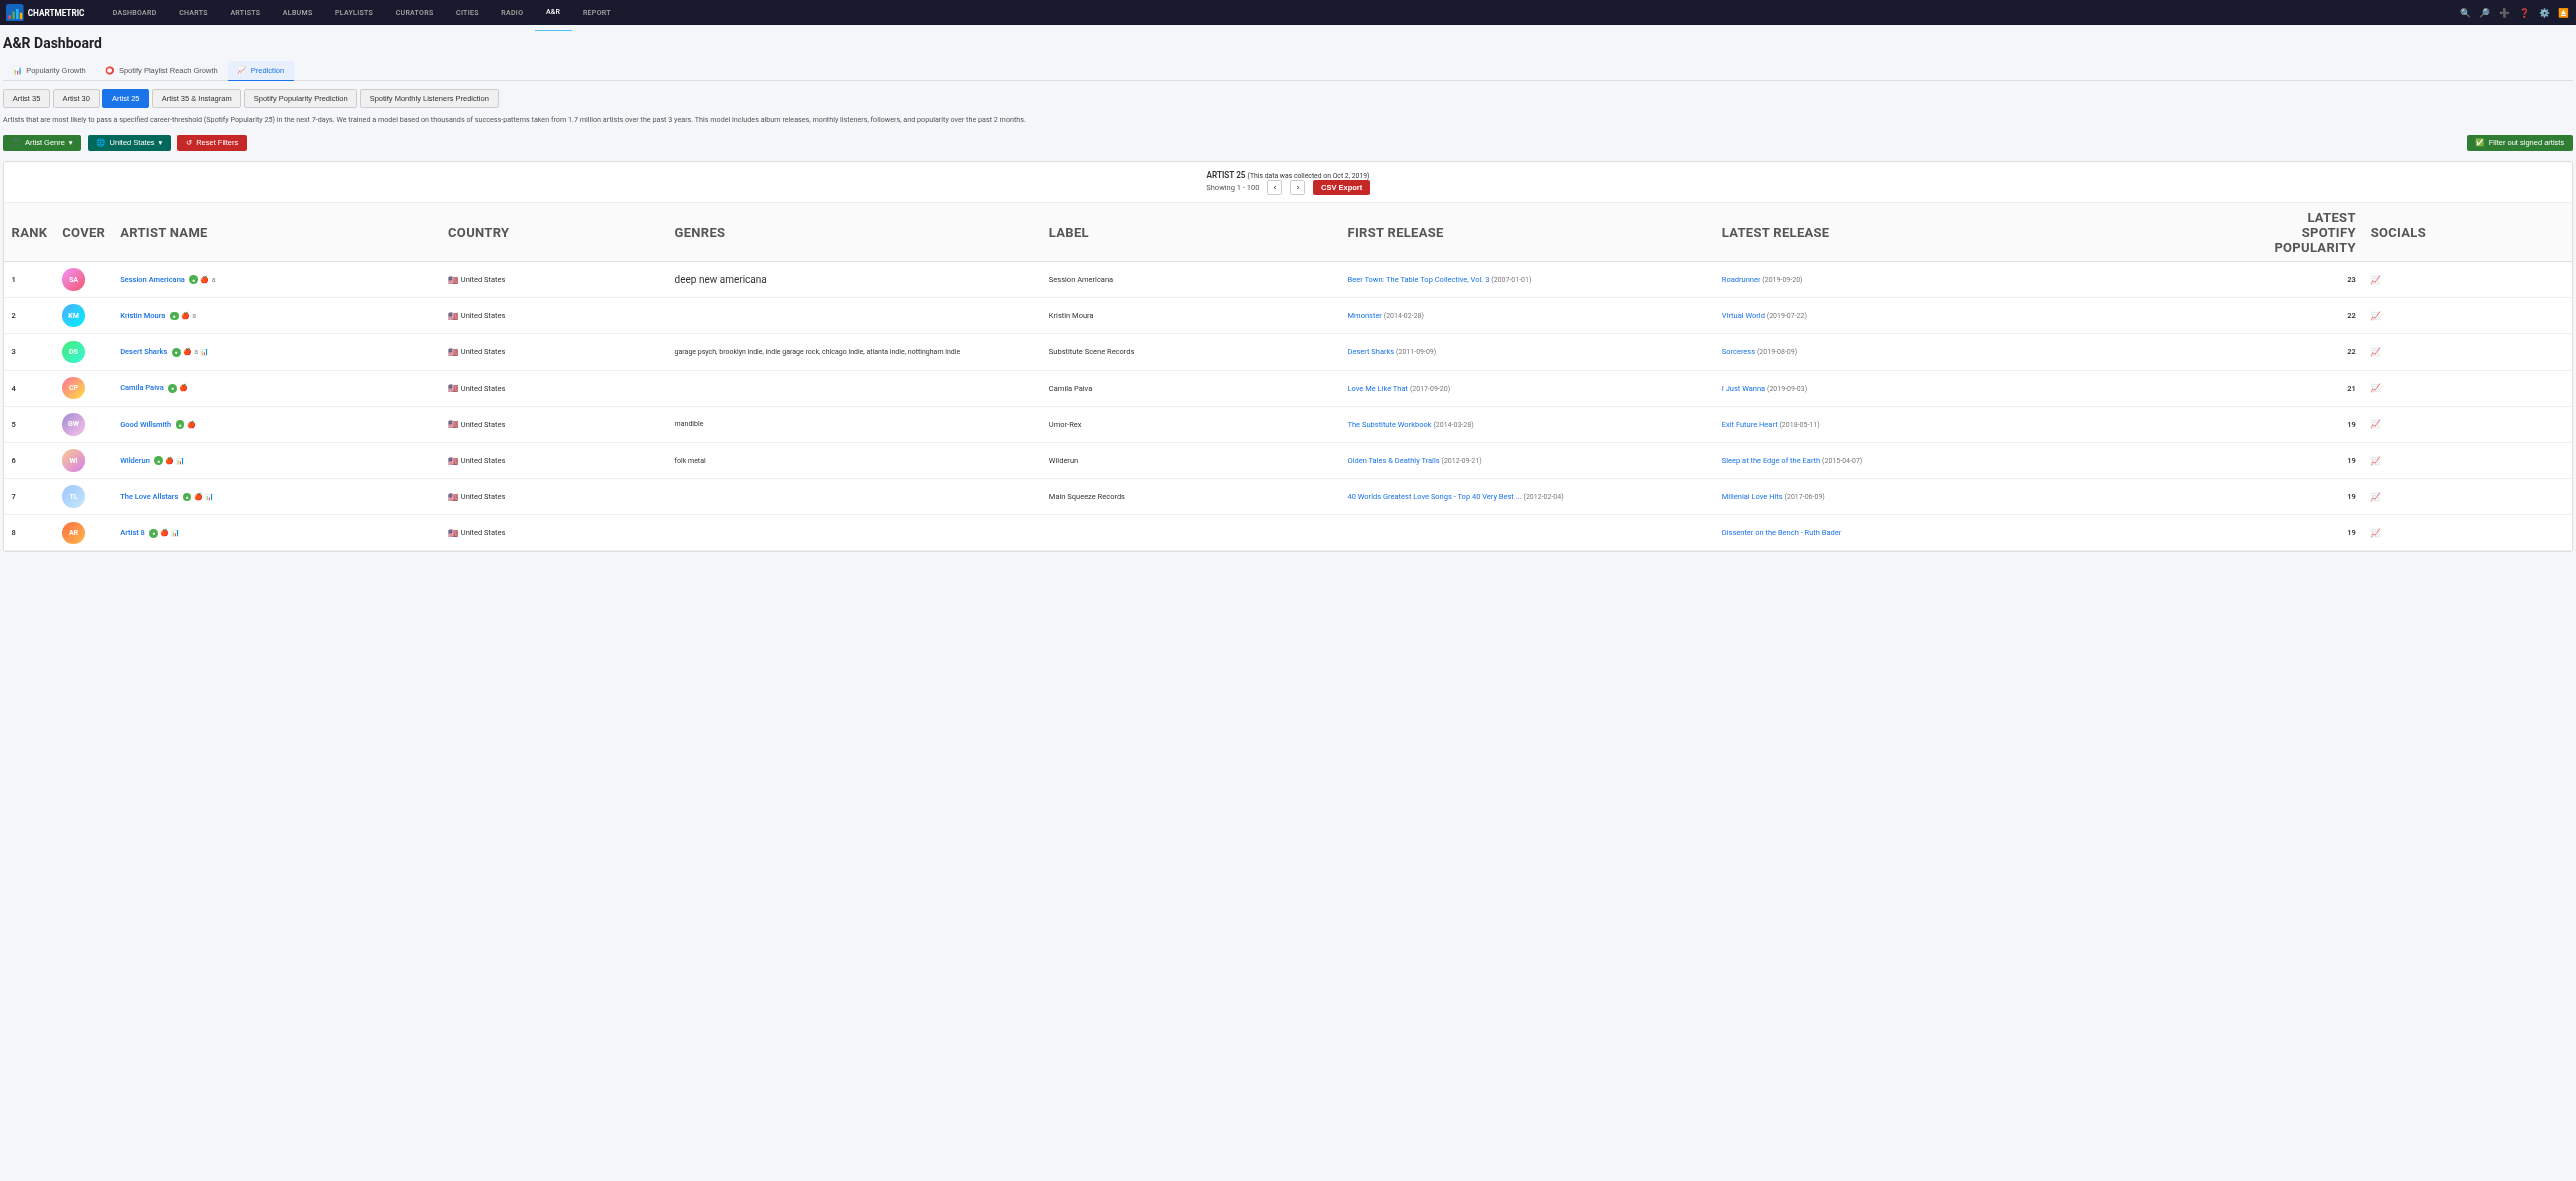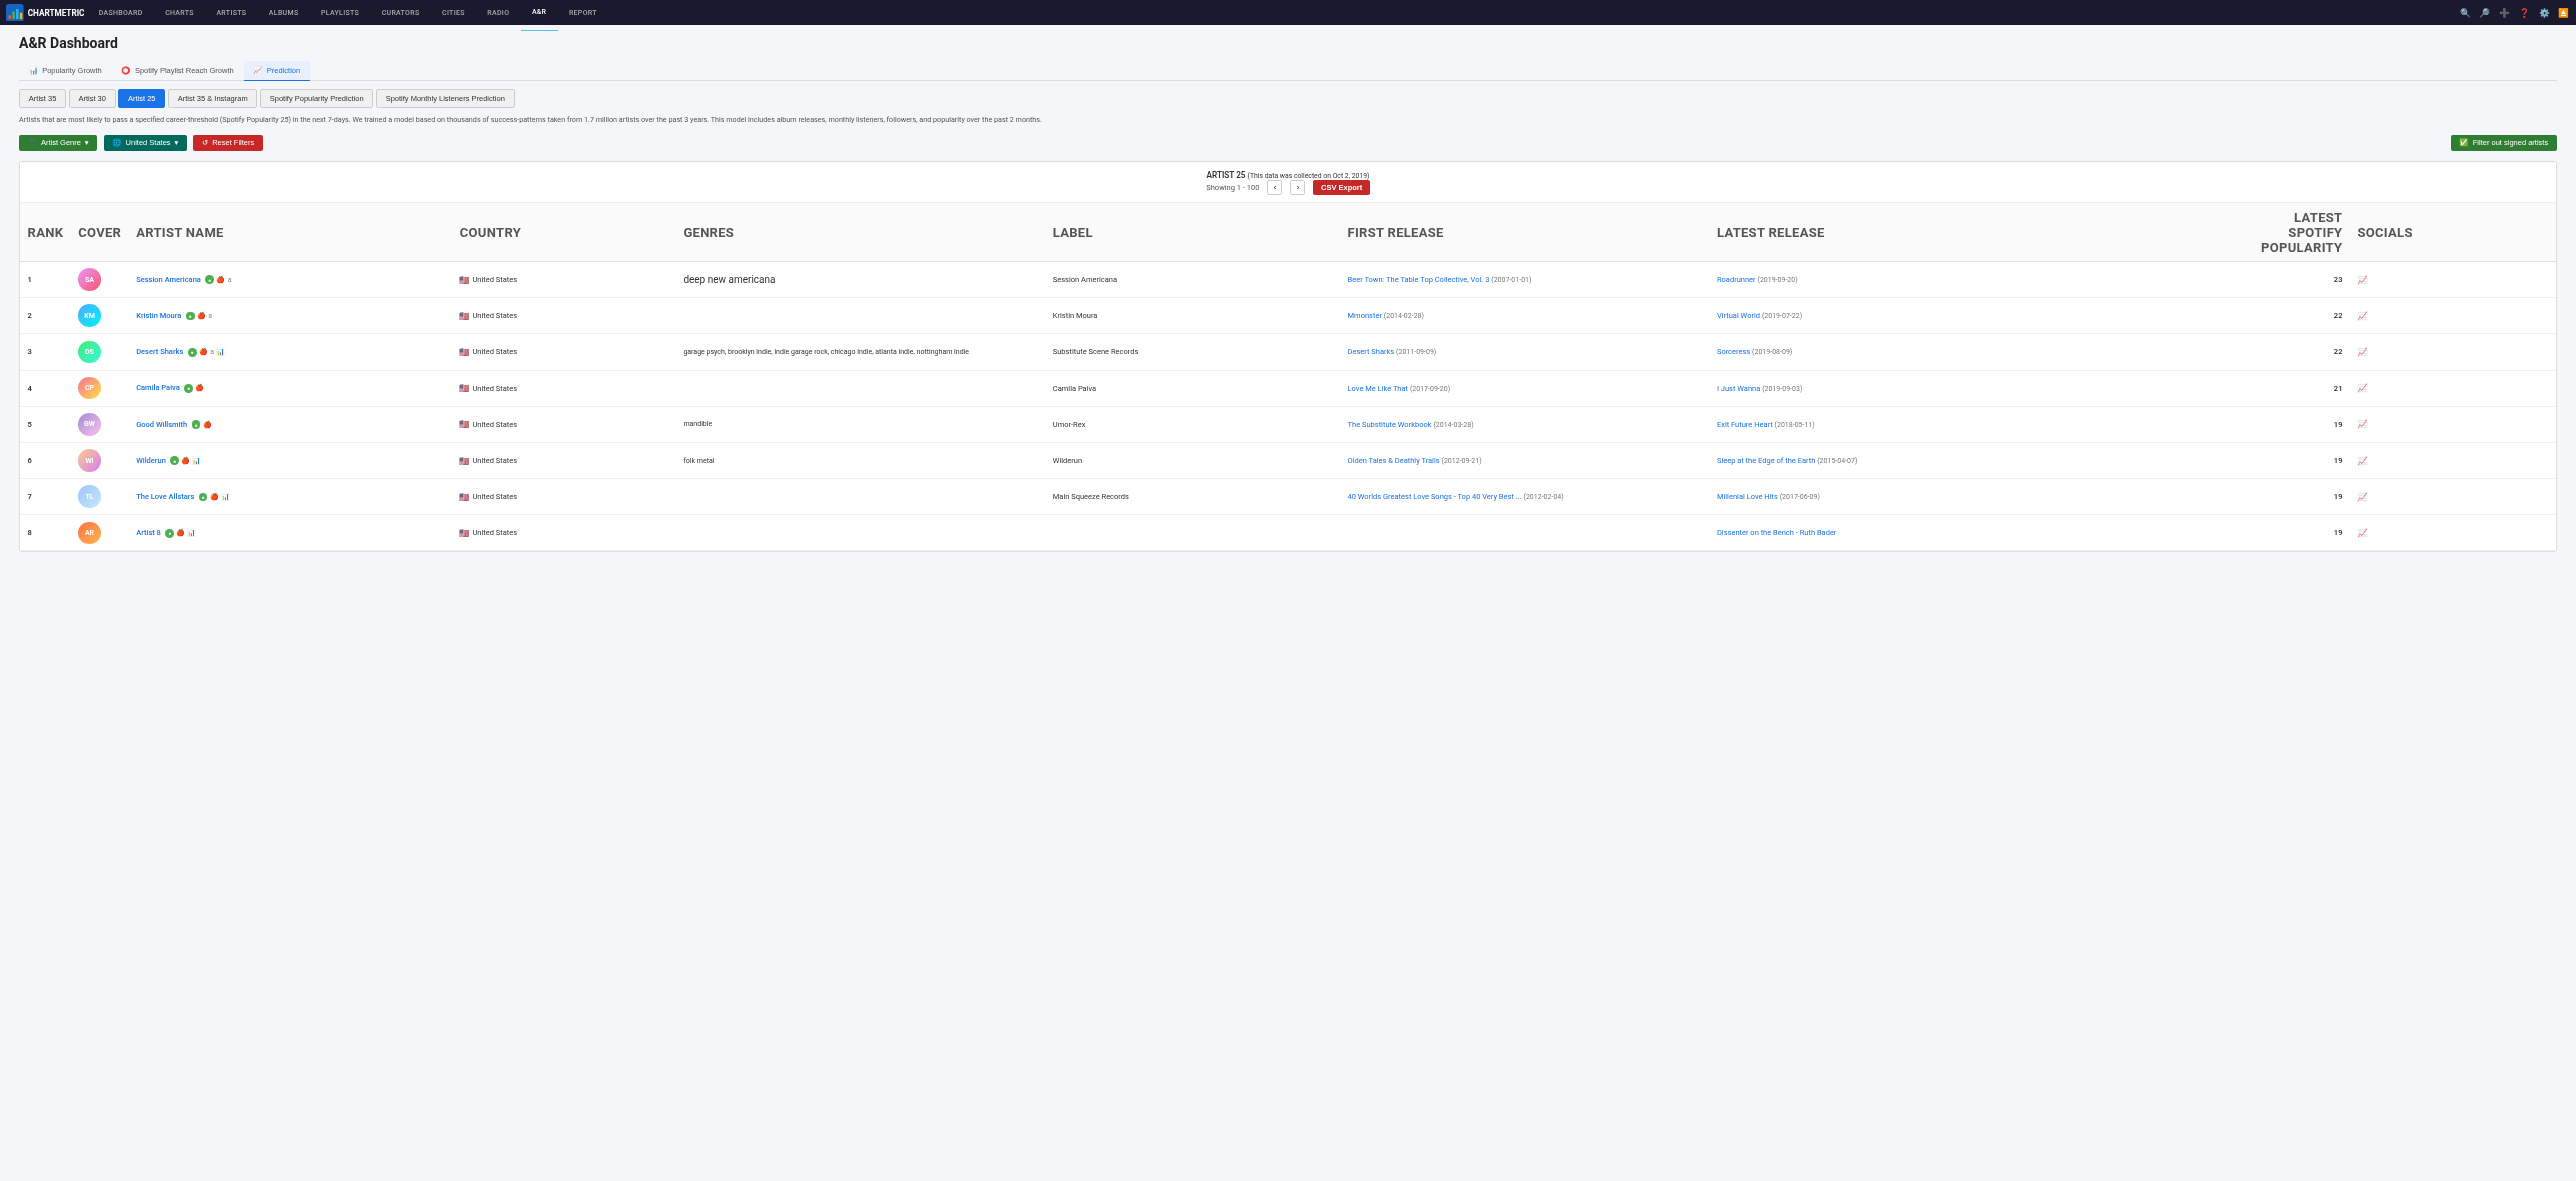--- a/index.html
+++ b/index.html
@@ -1,29 +1,29 @@
 <!DOCTYPE html>
 <html style="font-size:10px"><head>
   <meta charset="utf-8">
   <style>
     * { box-sizing: border-box; margin: 0; padding: 0; }
     body { font-family: -apple-system, BlinkMacSystemFont, 'Segoe UI', Roboto, sans-serif; background: #f5f6fa; font-size: 8.2px; color: #333; }
 
     
     .top-nav { background: #1a1a2e; display: flex; align-items: center; height: 25px; padding: 0 6.3px; }
-    .logo { display: flex; align-items: center; gap: 3.8px; color: white; font-weight: bold; font-size: 8.2px; margin-right: 3px; }
+    .logo { display: flex; align-items: center; gap: 3.8px; color: white; font-weight: bold; font-size: 8.2px; margin-right: 17px; }
     .logo-icon { width: 17.6px; height: 17.6px; }
     .nav-items { display: flex; flex: 1; }
     .nav-item { color: #aaa; font-size: 7px; padding: 0 11.3px; height: 37px; display: flex; align-items: center; cursor: pointer; letter-spacing: 0.3px; text-transform: uppercase; font-weight: 500; }
     .nav-item.active { color: white; border-bottom: 1.3px solid #4fc3f7; }
     .nav-right { display: flex; align-items: center; gap: 8.8px; color: #aaa; }
     .nav-right span { cursor: pointer; font-size: 8.8px; }
 
     
-    .main { padding: 10px 19px; }
+    .main { padding: 10px 3px; }
 
     
     .page-title { font-size: 14px; font-weight: 700; color: #222; margin-bottom: 10px; }
 
     
     .tabs-row { display: flex; gap: 0; margin-bottom: 7.5px; border-bottom: 0.6px solid #ddd; }
     .tab-btn { display: flex; align-items: center; gap: 3.8px; padding: 5px 10px; font-size: 7.5px; cursor: pointer; color: #555; background: none; border: none; border-bottom: 1.3px solid transparent; margin-bottom: -0.6px; }
     .tab-btn.active { border-bottom: 1.3px solid #1a73e8; color: #1a73e8; background: #e8f0fe; }
 
     

